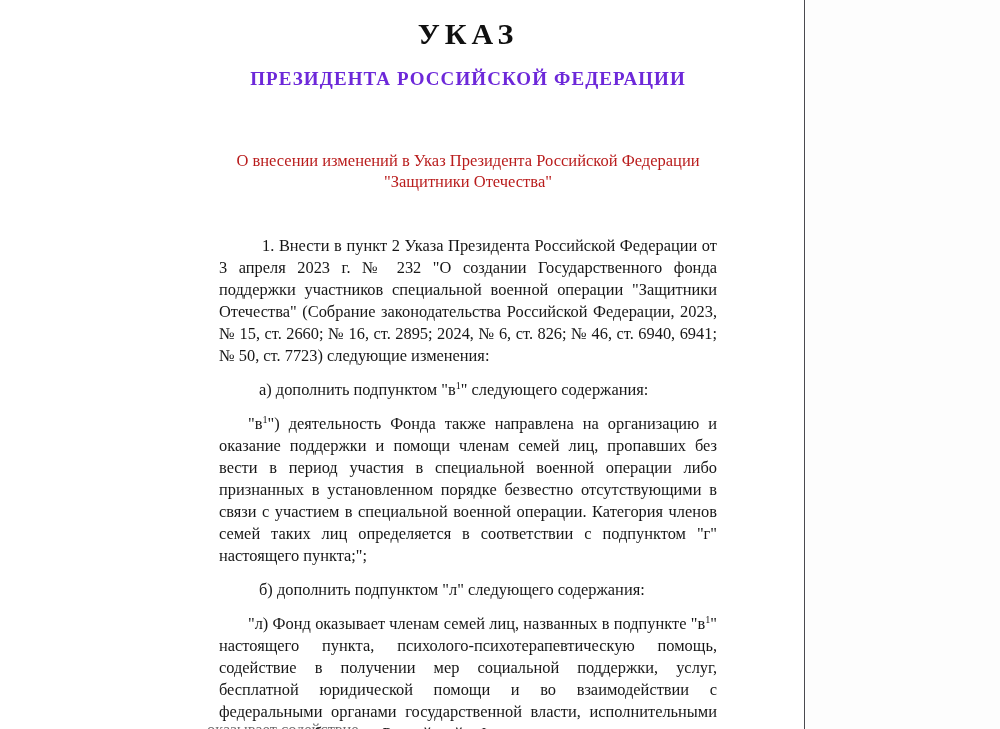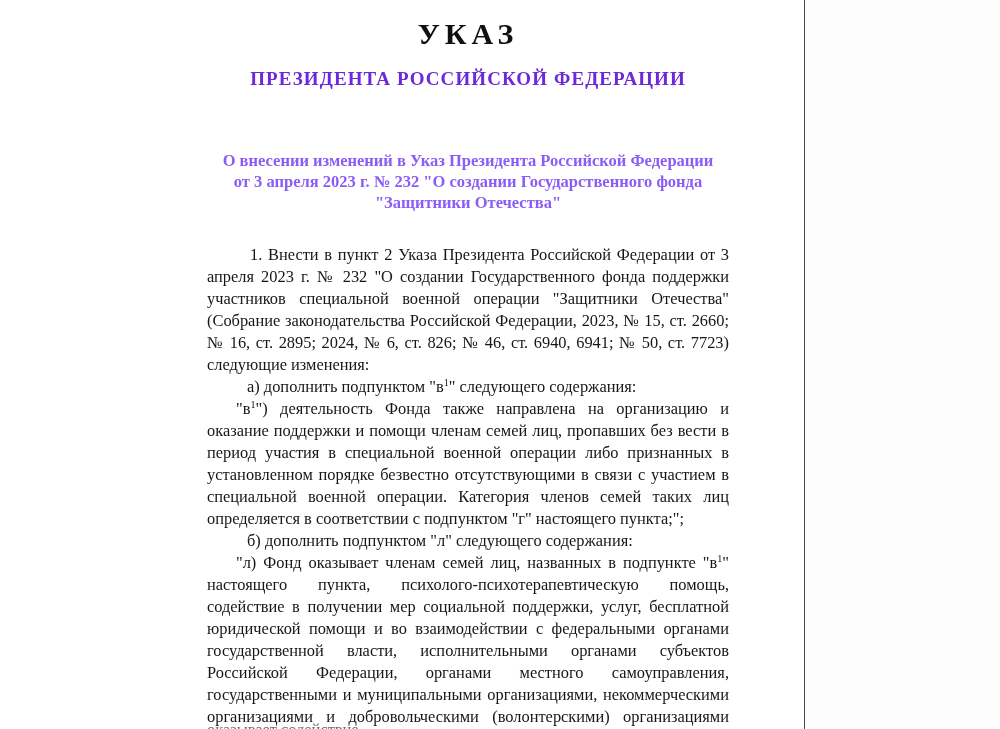--- a/index.html
+++ b/index.html
@@ -70,36 +70,36 @@
     letter-spacing: 1.1px;
     margin: 0;
     padding-top: 16px;
     line-height: 1.2;
     color: #6d28d9;
   }
 
   .doc-heading {
     text-align: center;
     font-size: 16.5px;
-    font-weight: 700;
+    font-weight: 400;
     line-height: 21px;
     margin: 0;
     padding-top: 59px;
-    color: #8b5cf6;
+    color: #b91c1c;
   }
   .doc-heading .hline {
     display: block;
   }
 
   .body-block {
     padding-top: 31px;
   }
 
   p.para {
-    margin: 0;
+    margin: 12px;
     font-size: 16.4px;
     line-height: 22px;
     text-align: justify;
     text-justify: inter-word;
     color: #161616;
     hyphens: none;
   }
 
   p.indent-big { text-indent: 43px; }
   p.indent-mid { text-indent: 40px; }
@@ -143,21 +143,20 @@
   <div class="page-outer"></div>
 
   <div class="doc-body">
 
     <h1 class="doc-title">УКАЗ</h1>
 
     <h2 class="doc-subtitle">ПРЕЗИДЕНТА РОССИЙСКОЙ ФЕДЕРАЦИИ</h2>
 
     <div class="doc-heading">
       <span class="hline">О внесении изменений в Указ Президента Российской Федерации</span>
-      <span class="hline">от 3 апреля 2023 г. № 232 "О создании Государственного фонда</span>
       <span class="hline">"Защитники Отечества"</span>
     </div>
 
     <div class="body-block">
 
       <p class="para indent-big">1. Внести в пункт 2 Указа Президента Российской Федерации от 3 апреля 2023 г. № 232 "О создании Государственного фонда поддержки участников специальной военной операции "Защитники Отечества" (Собрание законодательства Российской Федерации, 2023, № 15, ст. 2660; № 16, ст. 2895; 2024, № 6, ст. 826; № 46, ст. 6940, 6941; № 50, ст. 7723) следующие изменения:</p>
 
       <p class="para indent-mid">
         <span>а) дополнить подпунктом "в</span><sup>1</sup><span>" следующего содержания:</span>
       </p>

